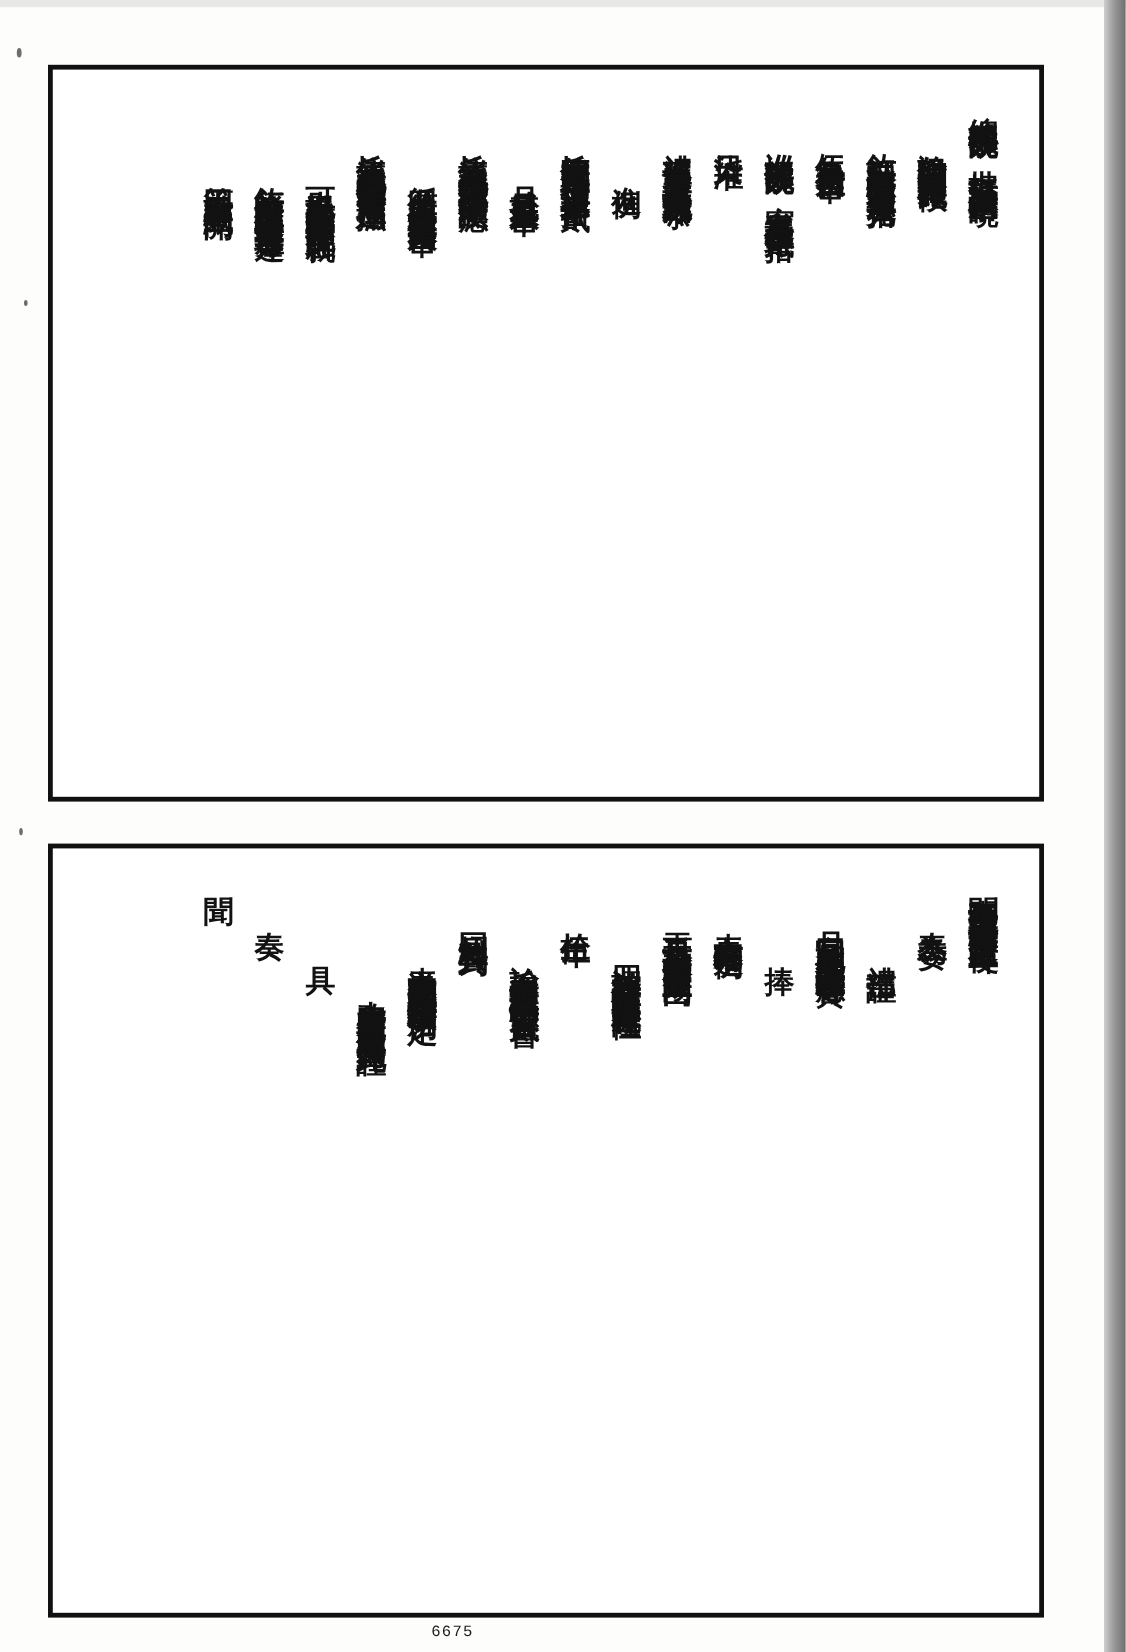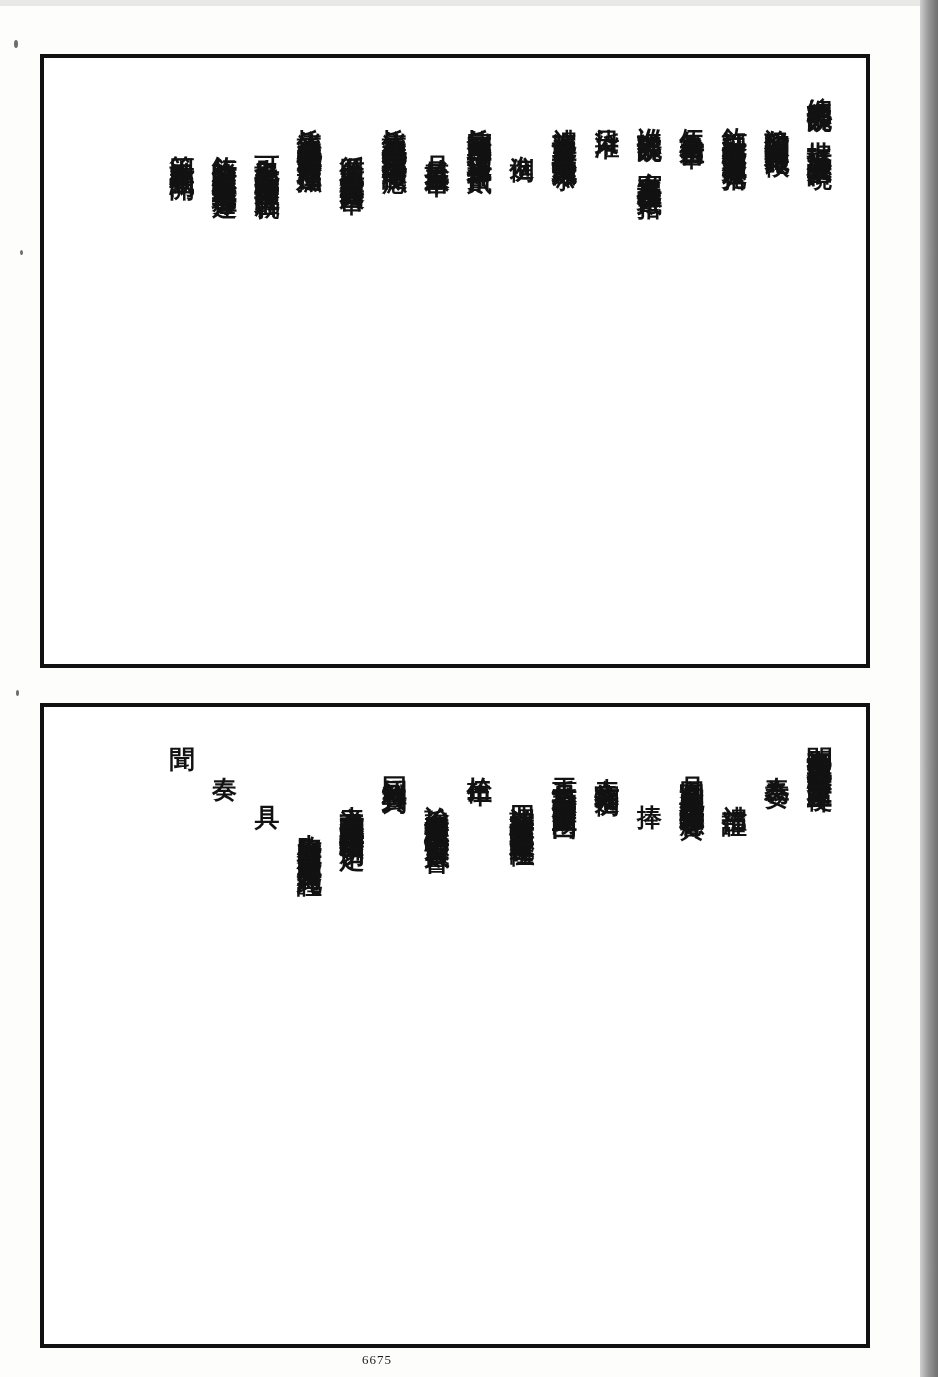--- a/index.html
+++ b/index.html
@@ -93,21 +93,21 @@
   .col.ind2 { padding-top: 58px; }
   .col.ind3 { padding-top: 86px; }
 
   
   .page-number {
     position: absolute;
     left: 0;
     top: 1352px;
     width: 754px;
     text-align: center;
-    font-family: Liberation Serif, serif;
+    font-family: Liberation Mono, monospace;
     font-size: 13px;
     letter-spacing: 1px;
     color: #1a1a1a;
   }
 </style>
 </head>
 <body>
 
 <div class="scan-page">
   <div class="scan-edge-top"></div>

